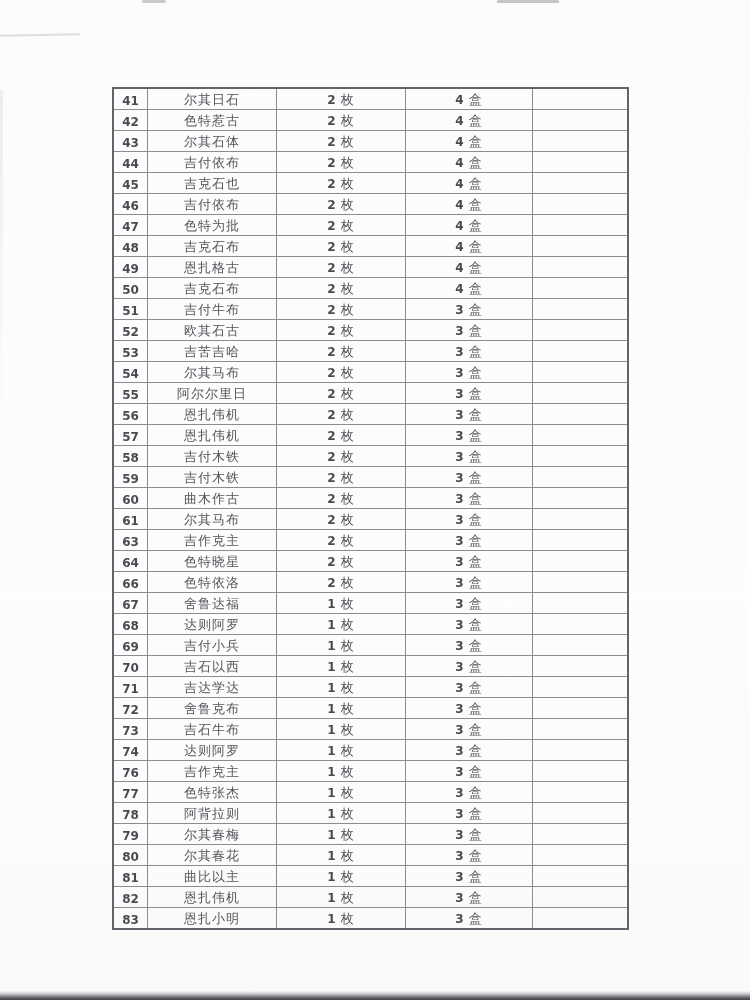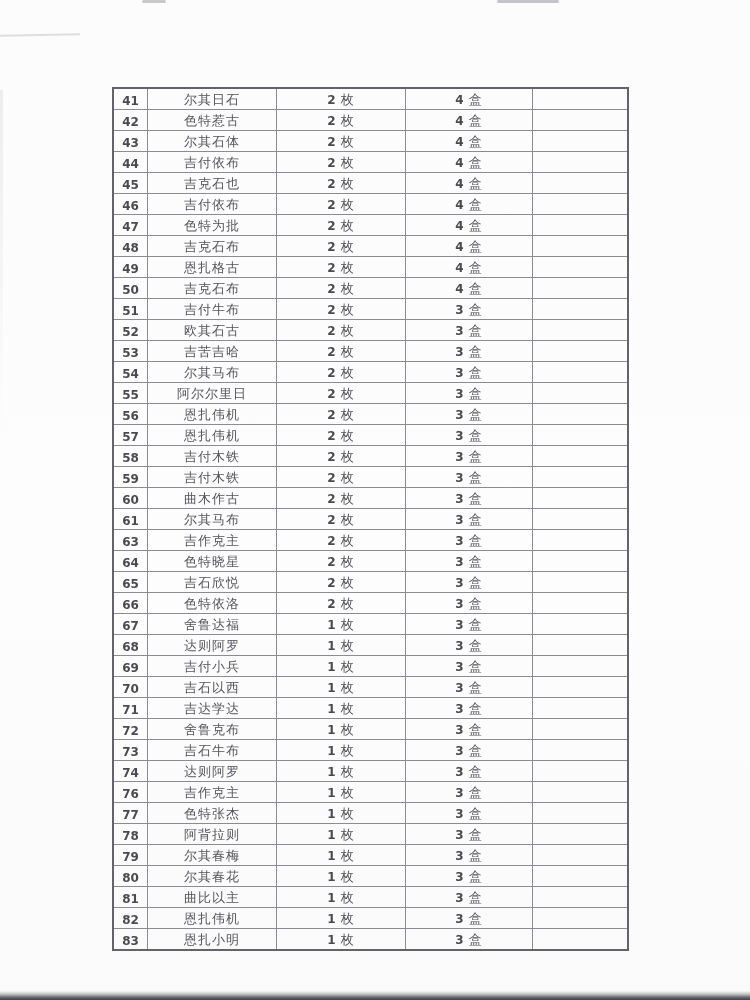--- a/index.html
+++ b/index.html
@@ -257,27 +257,20 @@
           <td class="col-empty"></td>
         </tr>
         <tr>
           <td class="col-no"><span class="num">64</span></td>
           <td class="col-name"><span class="cjk">色特晓星</span></td>
           <td class="col-qty"><span class="num">2</span><span class="unit-gap"></span><span class="cjk">枚</span></td>
           <td class="col-box"><span class="num">3</span><span class="unit-gap"></span><span class="cjk">盒</span></td>
           <td class="col-empty"></td>
         </tr>
         <tr>
-          <td class="col-no"><span class="num">65</span></td>
-          <td class="col-name"><span class="cjk">吉石欣悦</span></td>
-          <td class="col-qty"><span class="num">2</span><span class="unit-gap"></span><span class="cjk">枚</span></td>
-          <td class="col-box"><span class="num">3</span><span class="unit-gap"></span><span class="cjk">盒</span></td>
-          <td class="col-empty"></td>
-        </tr>
-        <tr>
           <td class="col-no"><span class="num">66</span></td>
           <td class="col-name"><span class="cjk">色特依洛</span></td>
           <td class="col-qty"><span class="num">2</span><span class="unit-gap"></span><span class="cjk">枚</span></td>
           <td class="col-box"><span class="num">3</span><span class="unit-gap"></span><span class="cjk">盒</span></td>
           <td class="col-empty"></td>
         </tr>
         <tr>
           <td class="col-no"><span class="num">67</span></td>
           <td class="col-name"><span class="cjk">舍鲁达福</span></td>
           <td class="col-qty"><span class="num">1</span><span class="unit-gap"></span><span class="cjk">枚</span></td>

